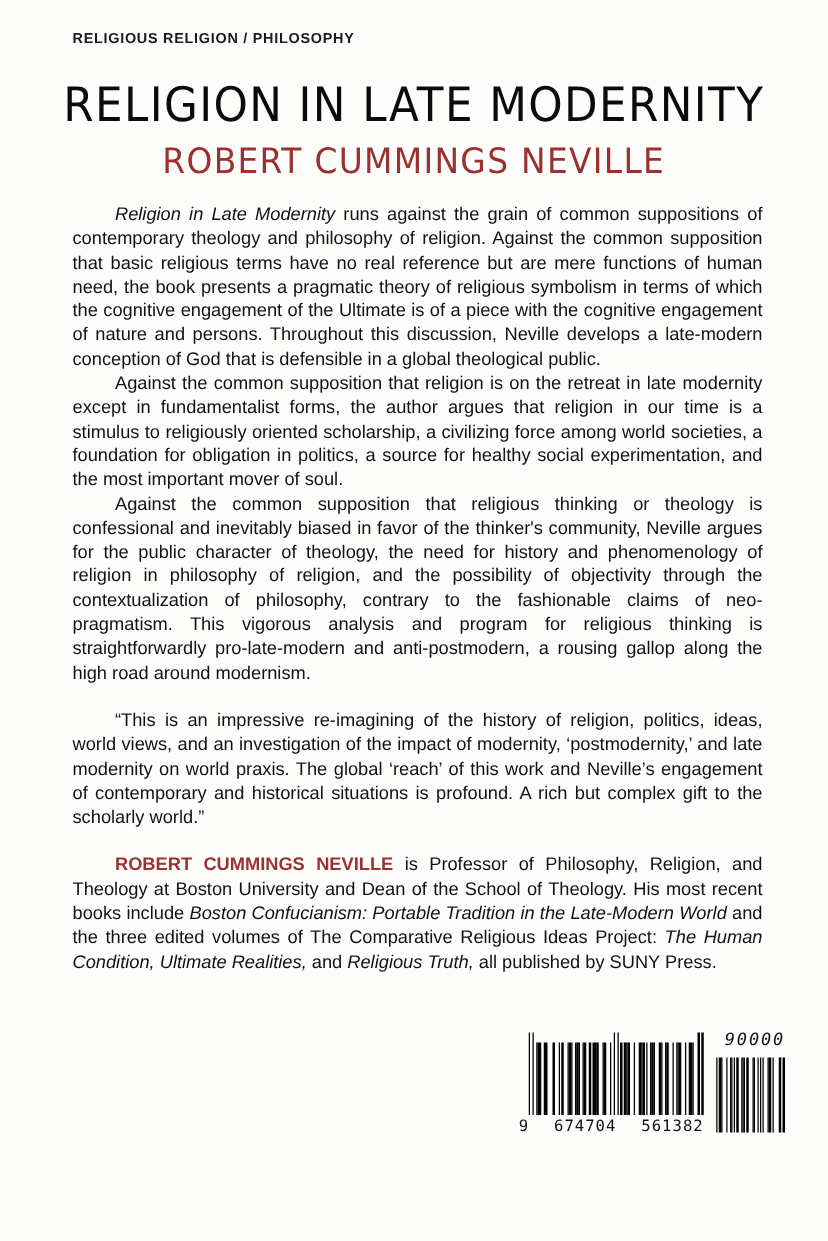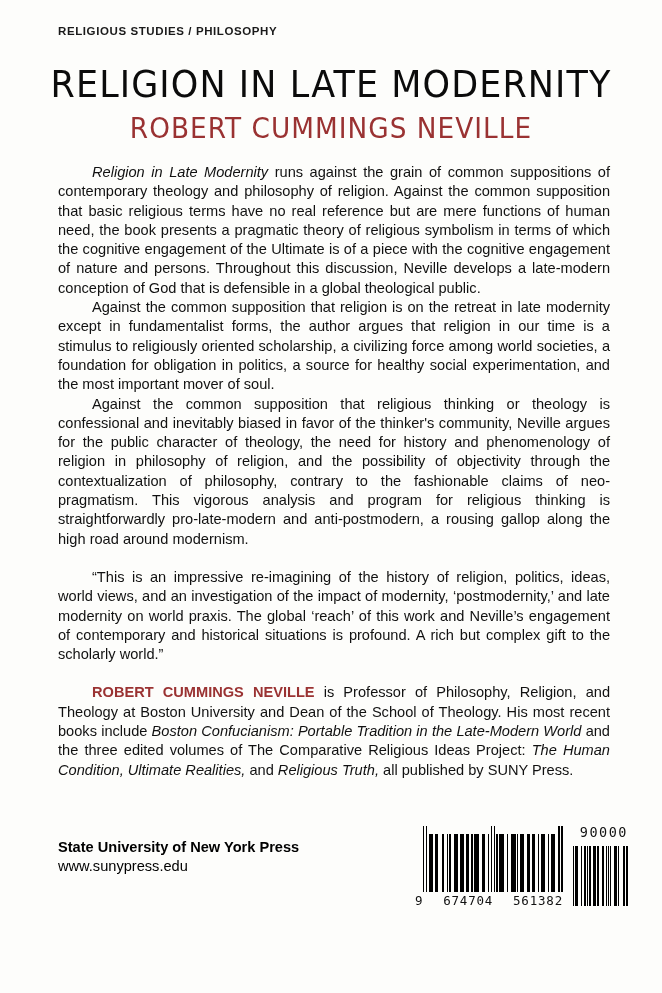--- a/index.html
+++ b/index.html
@@ -120,21 +120,21 @@
     color: #111;
     margin-bottom: 2px;
   }
   .bars-row {
     display: flex;
     align-items: flex-start;
     justify-content: flex-end;
     gap: 9px;
   }
   .ean-main { width: 140px; }
-  .ean-supp { width: 56px; }
+  .ean-supp { width: 56px; font-style: italic; }
   .supp-digits {
     font-family: "DejaVu Sans Mono", monospace;
     font-size: 13.5px;
     letter-spacing: 1.5px;
     text-align: right;
     color: #111;
     line-height: 13px;
     height: 14px;
   }
   .bars {
@@ -154,21 +154,21 @@
     width: 148px;
     margin-top: 1px;
     margin-left: -8px;
   }
 </style>
 </head>
 <body>
 
 <div class="page">
 
-  <div class="category">RELIGIOUS STUDIES / PHILOSOPHY</div>
+  <div class="category">RELIGIOUS RELIGION / PHILOSOPHY</div>
 
   <div class="title">RELIGION IN LATE MODERNITY</div>
 
   <div class="author-title">ROBERT CUMMINGS NEVILLE</div>
 
   <div class="body-col">
 
     <p class="copy"><em>Religion in Late Modernity</em><span> runs against the grain of common suppositions of contemporary theology and philosophy of religion. Against the common supposition that basic religious terms have no real reference but are mere functions of human need, the book presents a pragmatic theory of religious symbolism in terms of which the cognitive engagement of the Ultimate is of a piece with the cognitive engagement of nature and persons. Throughout this discussion, Neville develops a late-modern conception of God that is defensible in a global theological public.</span></p>
 
     <p class="copy">Against the common supposition that religion is on the retreat in late modernity except in fundamentalist forms, the author argues that religion in our time is a stimulus to religiously oriented scholarship, a civilizing force among world societies, a foundation for obligation in politics, a source for healthy social experimentation, and the most important mover of soul.</p>
@@ -179,24 +179,20 @@
 
     <p class="copy">“This is an impressive re-imagining of the history of religion, politics, ideas, world views, and an investigation of the impact of modernity, ‘postmodernity,’ and late modernity on world praxis. The global ‘reach’ of this work and Neville’s engagement of contemporary and historical situations is profound. A rich but complex gift to the scholarly world.”</p>
 
 
     <div class="gap-bio"></div>
 
     <p class="copy"><span class="bio-name">ROBERT CUMMINGS NEVILLE</span><span> is Professor of Philosophy, Religion, and Theology at Boston University and Dean of the School of Theology. His most recent books include </span><em>Boston Confucianism: Portable Tradition in the Late-Modern World</em><span> and the three edited volumes of The Comparative Religious Ideas Project: </span><em>The Human Condition, Ultimate Realities,</em><span> and </span><em>Religious Truth,</em><span> all published by SUNY Press.</span></p>
 
   </div>
 
-  <div class="publisher">
-    <div class="pub-name">State University of New York Press</div>
-    <div class="pub-url">www.sunypress.edu</div>
-  </div>
 
   <div class="barcode-block">
     <div class="bars-row">
       <div class="ean-main">
         <div class="bars" id="ean-main-bars">
             <div class="bar" style="width: 1.47368px; height: 66px;"></div>
             <div class="space" style="width: 1.47368px; height: 66px;"></div>
             <div class="bar" style="width: 1.47368px; height: 66px;"></div>
             <div class="space" style="width: 1.47368px; height: 58px;"></div>
             <div class="bar" style="width: 1.47368px; height: 58px;"></div>

